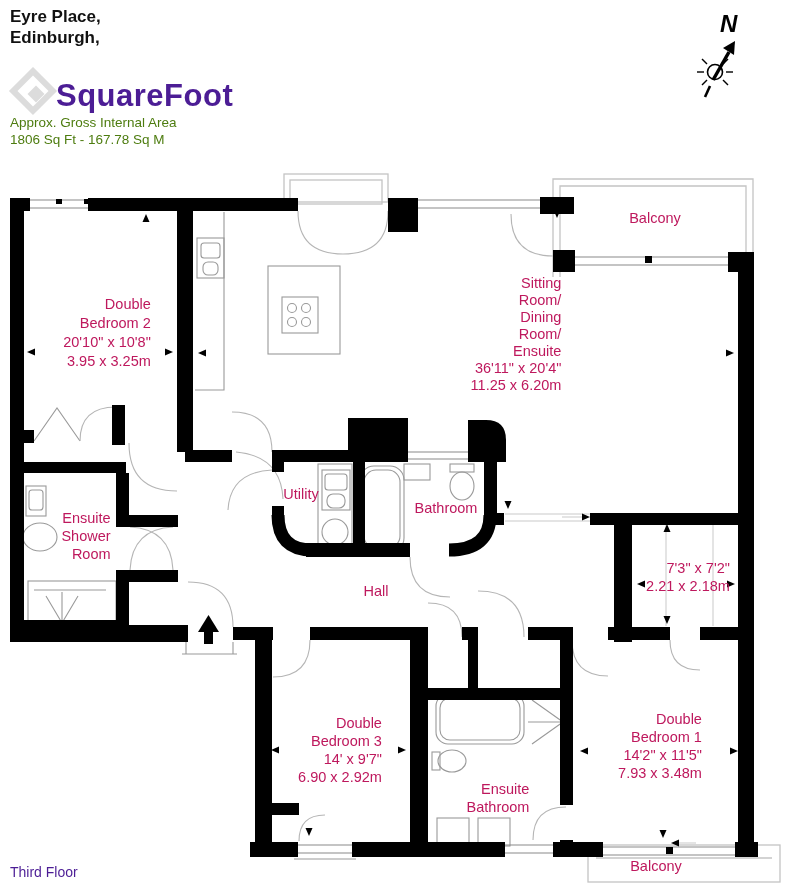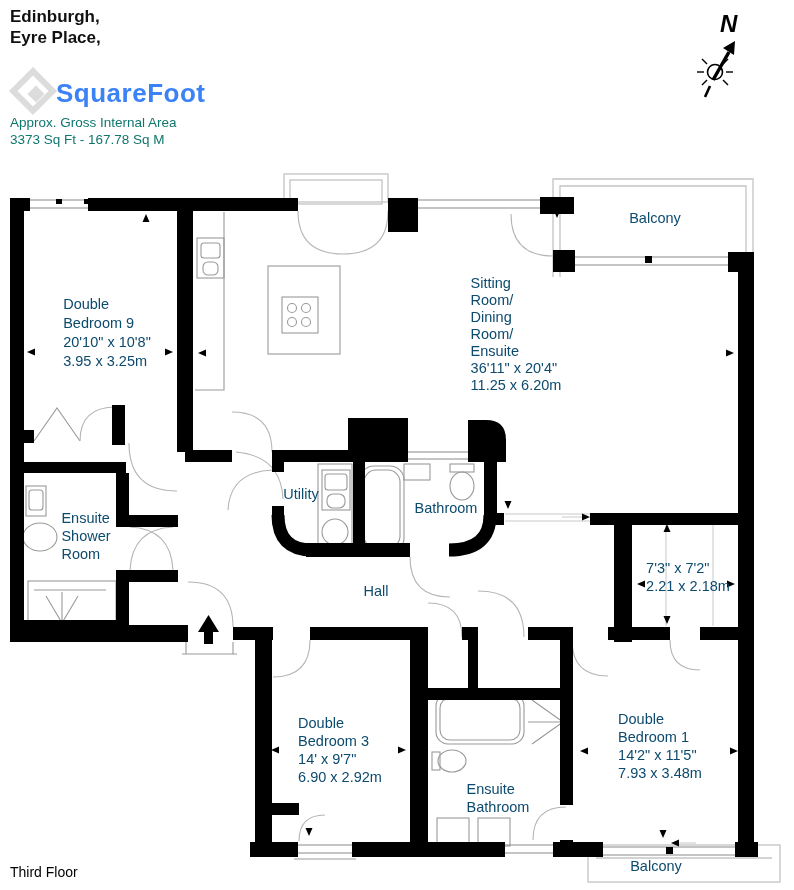--- a/index.html
+++ b/index.html
@@ -3,25 +3,25 @@
 <meta charset="utf-8">
 <style>
   html,body{margin:0;padding:0;background:#fff;}
   #page{position:relative;width:794px;height:890px;background:#fff;overflow:hidden;
         font-family:"Liberation Sans",sans-serif;color:#1a1a1a;}
   #plan-svg{position:absolute;left:0;top:0;}
   .address{position:absolute;left:10px;top:6px;font-size:17px;font-weight:bold;line-height:21px;color:#111;}
   .logo{position:absolute;left:8px;top:70px;width:250px;height:44px;}
   .logo-diamond{position:absolute;left:8px;top:4px;width:22px;height:22px;border:6px solid #dcdcdc;transform:rotate(45deg);}
   .logo-diamond-inner{position:absolute;left:22px;top:18px;width:12px;height:12px;background:#dcdcdc;transform:rotate(45deg);}
-  .logo-text{position:absolute;left:48px;top:8px;font-size:26px;font-weight:bold;color:#3b82f6;letter-spacing:.5px;}
-  .info{position:absolute;left:10px;top:114px;font-size:13.5px;line-height:17px;color:#0f766e;}
-  .floor-label{position:absolute;left:10px;top:864px;font-size:14px;color:#000000;}
-  .room-label{position:absolute;transform:translateX(-50%);text-align:left;
-              font-size:14.5px;line-height:18px;color:#0c4a6e;white-space:nowrap;}
+  .logo-text{position:absolute;left:48px;top:8px;font-size:31px;font-weight:bold;color:#4c1d95;letter-spacing:.5px;}
+  .info{position:absolute;left:10px;top:114px;font-size:13.5px;line-height:17px;color:#4d7c0f;}
+  .floor-label{position:absolute;left:10px;top:864px;font-size:14px;color:#4c1d95;}
+  .room-label{position:absolute;transform:translateX(-50%);text-align:right;
+              font-size:14.5px;line-height:18px;color:#be185d;white-space:nowrap;}
   .rl-b2{line-height:19px;}
   .rl-sit{line-height:17px;}
 </style>
 </head>
 <body>
 
 <div id="page">
 
   <svg id="plan-svg" width="794" height="890" viewBox="0 0 794 890">
 
@@ -228,40 +228,40 @@
         <line x1="707" y1="64" x2="702" y2="59"></line>
         <line x1="704" y1="72" x2="697" y2="72"></line>
         <line x1="707" y1="80" x2="702" y2="85"></line>
         <line x1="723" y1="80" x2="728" y2="85"></line>
         <line x1="710" y1="86" x2="705" y2="97" stroke-width="2.6"></line>
       </g>
     </g>
   </svg>
 
   <div class="address">
+    <div>Eyre Place,</div>
     <div>Edinburgh,</div>
-    <div>Eyre Place,</div>
   </div>
 
   <div class="logo">
     <div class="logo-diamond"></div>
     <div class="logo-diamond-inner"></div>
     <div class="logo-text">SquareFoot</div>
   </div>
 
   <div class="info">
     <div>Approx. Gross Internal Area</div>
-    <div>3373 Sq Ft  -  167.78 Sq M</div>
+    <div>1806 Sq Ft  -  167.78 Sq M</div>
   </div>
 
   <div class="floor-label">Third Floor</div>
 
   <div class="room-label rl-b2" style="left:107px;top:295px;">
     <div>Double</div>
-    <div>Bedroom 9</div>
+    <div>Bedroom 2</div>
     <div>20'10" x 10'8"</div>
     <div>3.95 x 3.25m</div>
   </div>
 
   <div class="room-label rl-sit" style="left:508px;top:275px;margin-left:8px;">
     <div>Sitting</div>
     <div>Room/</div>
     <div>Dining</div>
     <div>Room/</div>
     <div>Ensuite</div>

